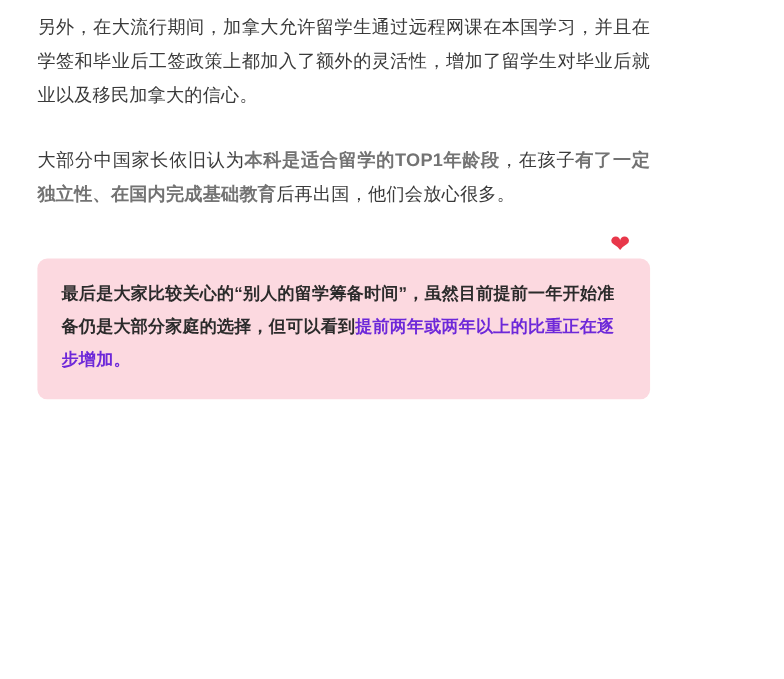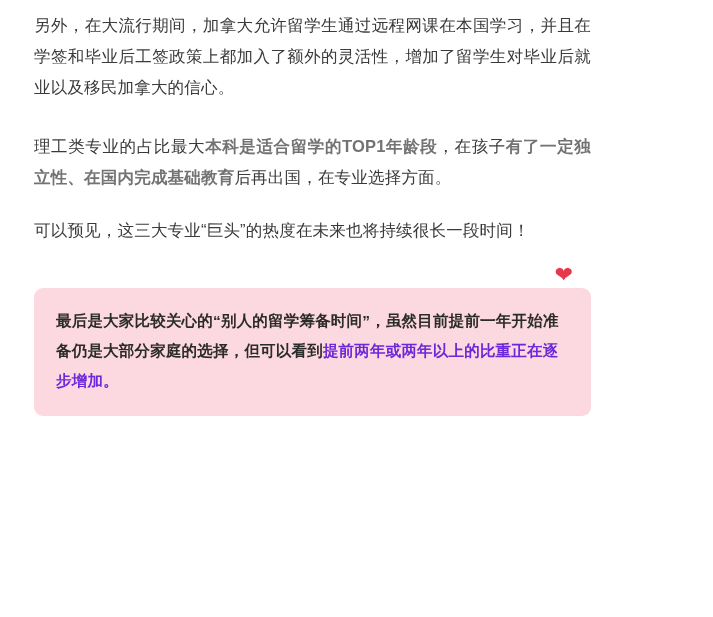--- a/index.html
+++ b/index.html
@@ -64,21 +64,20 @@
     color: #e8374a;
     line-height: 1;
   }
 </style>
 </head>
 <body>
 
 <div class="page">
 
   <p class="para first"><span>另外，在大流行期间，加拿大允许留学生通过远程网课在本国学习，并且在学签和毕业后工签政策上都加入了额外的灵活性，增加了留学生对毕业后就业以及移民加拿大的信心。</span></p>
-  <p class="para"><span>理工类专业的占比最大</span><b>本科是适合留学的TOP1年龄段</b><span>，在孩子</span><b>有了一定独立性、在国内完成基础教育</b><span>后再出国，在专业选择方面。</span></p>
-  <p class="para"><span>可以预见，这三大专业“巨头”的热度在未来也将持续很长一段时间！</span></p>
+  <p class="para"><span>大部分中国家长依旧认为</span><b>本科是适合留学的TOP1年龄段</b><span>，在孩子</span><b>有了一定独立性、在国内完成基础教育</b><span>后再出国，他们会放心很多。</span></p>
 
   <div class="highlight-box" style="background: rgb(252, 217, 224);">
     <span class="heart">❤</span>
     <p class="highlight-text"><span>最后是大家比较关心的“别人的留学筹备时间”，虽然目前提前一年开始准备仍是大部分家庭的选择，但可以看到</span><span class="faded">提前两年或两年以上的比重正在逐步增加。</span></p>
   </div>
 
 </div>
 
 </body></html>

